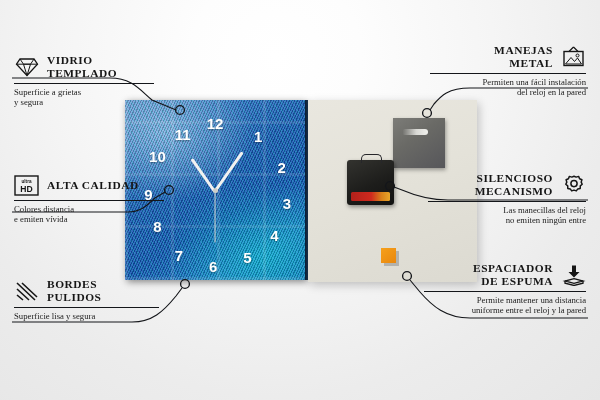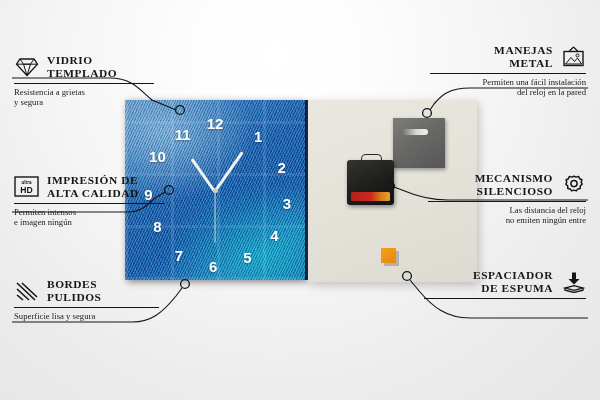--- a/index.html
+++ b/index.html
@@ -177,43 +177,42 @@
           <path d="M1.5 7.2 H22.5 M5 2 L8.5 7.2 L12 18.5 M19 2 L15.5 7.2 L12 18.5 M8.5 7.2 H15.5" fill="none" stroke="#161616" stroke-width="1"></path>
         </svg>
       </span>
       <span class="titles">
         <span style="display:block">VIDRIO</span>
         <span style="display:block">TEMPLADO</span>
       </span>
     </div>
     <div class="rule"></div>
     <div class="desc">
-      <span style="display:block">Resistencia a grietas</span>
+      <span style="display:block">Superficie a grietas</span>
       <span style="display:block">y segura</span>
     </div>
   </div>
 
   <div class="feat left" style="left:14px;top:174px;width:150px;">
     <div class="head">
       <span class="ico">
         <svg width="25" height="21" viewBox="0 0 25 21">
           <rect x="1" y="1" width="23" height="19" fill="none" stroke="#161616" stroke-width="1.4"></rect>
           <text x="12.5" y="8.4" font-family="Liberation Sans, sans-serif" font-size="4.6" font-weight="bold" text-anchor="middle" fill="#161616">ultra</text>
           <text x="12.5" y="17" font-family="Liberation Sans, sans-serif" font-size="8.6" font-weight="bold" text-anchor="middle" fill="#161616">HD</text>
         </svg>
       </span>
       <span class="titles">
-        <span style="display:block">IMPRESIÓN DE</span>
         <span style="display:block">ALTA CALIDAD</span>
       </span>
     </div>
     <div class="rule"></div>
     <div class="desc">
-      <span style="display:block">Permiten intensos</span>
-      <span style="display:block">e imagen ningún</span>
+      <span style="display:block">Colores distancia</span>
+      <span style="display:block">e emiten vívida</span>
     </div>
   </div>
 
   <div class="feat right" style="left:430px;top:44px;width:156px;">
     <div class="head">
       <span class="titles">
         <span style="display:block">MANEJAS</span>
         <span style="display:block">METAL</span>
       </span>
       <span class="ico">
@@ -246,47 +245,51 @@
     </div>
     <div class="rule"></div>
     <div class="desc">
       <span style="display:block">Superficie lisa y segura</span>
     </div>
   </div>
 
   <div class="feat right" style="left:428px;top:172px;width:158px;">
     <div class="head">
       <span class="titles">
+        <span style="display:block">SILENCIOSO</span>
         <span style="display:block">MECANISMO</span>
-        <span style="display:block">SILENCIOSO</span>
       </span>
       <span class="ico">
         <svg width="24" height="22" viewBox="0 0 24 22">
           <path d="M12 2.2 L14.2 3.1 L16.6 2.4 L17.6 4.7 L19.9 5.7 L19.2 8.1 L20.2 10.3 L18.3 11.9 L18.2 14.4 L15.8 14.9 L14.3 16.9 L12 16.1 L9.7 16.9 L8.2 14.9 L5.8 14.4 L5.7 11.9 L3.8 10.3 L4.8 8.1 L4.1 5.7 L6.4 4.7 L7.4 2.4 L9.8 3.1 Z" fill="none" stroke="#161616" stroke-width="1.5" stroke-linejoin="round"></path>
           <circle cx="12" cy="9.6" r="3.1" fill="none" stroke="#161616" stroke-width="1.5"></circle>
         </svg>
       </span>
     </div>
     <div class="rule"></div>
     <div class="desc">
-      <span style="display:block">Las distancia del reloj</span>
+      <span style="display:block">Las manecillas del reloj</span>
       <span style="display:block">no emiten ningún entre</span>
     </div>
   </div>
 
-  <div class="feat right" style="left:424px;top:269px;width:162px;">
+  <div class="feat right" style="left:424px;top:262px;width:162px;">
     <div class="head">
       <span class="titles">
         <span style="display:block">ESPACIADOR</span>
         <span style="display:block">DE ESPUMA</span>
       </span>
       <span class="ico">
         <svg width="24" height="22" viewBox="0 0 24 22">
           <path d="M10 1.5 H14 V8 H17.5 L12 13.5 L6.5 8 H10 Z" fill="#161616"></path>
           <path d="M12 14.6 L21 17 L12 19.4 L3 17 Z" fill="none" stroke="#161616" stroke-width="1.3"></path>
           <path d="M3 17 V19.2 L12 21.5 L21 19.2 V17" fill="none" stroke="#161616" stroke-width="1.3"></path>
         </svg>
       </span>
     </div>
     <div class="rule"></div>
+    <div class="desc">
+      <span style="display:block">Permite mantener una distancia</span>
+      <span style="display:block">uniforme entre el reloj y la pared</span>
+    </div>
   </div>
 
 </div>
 
 </body></html>

